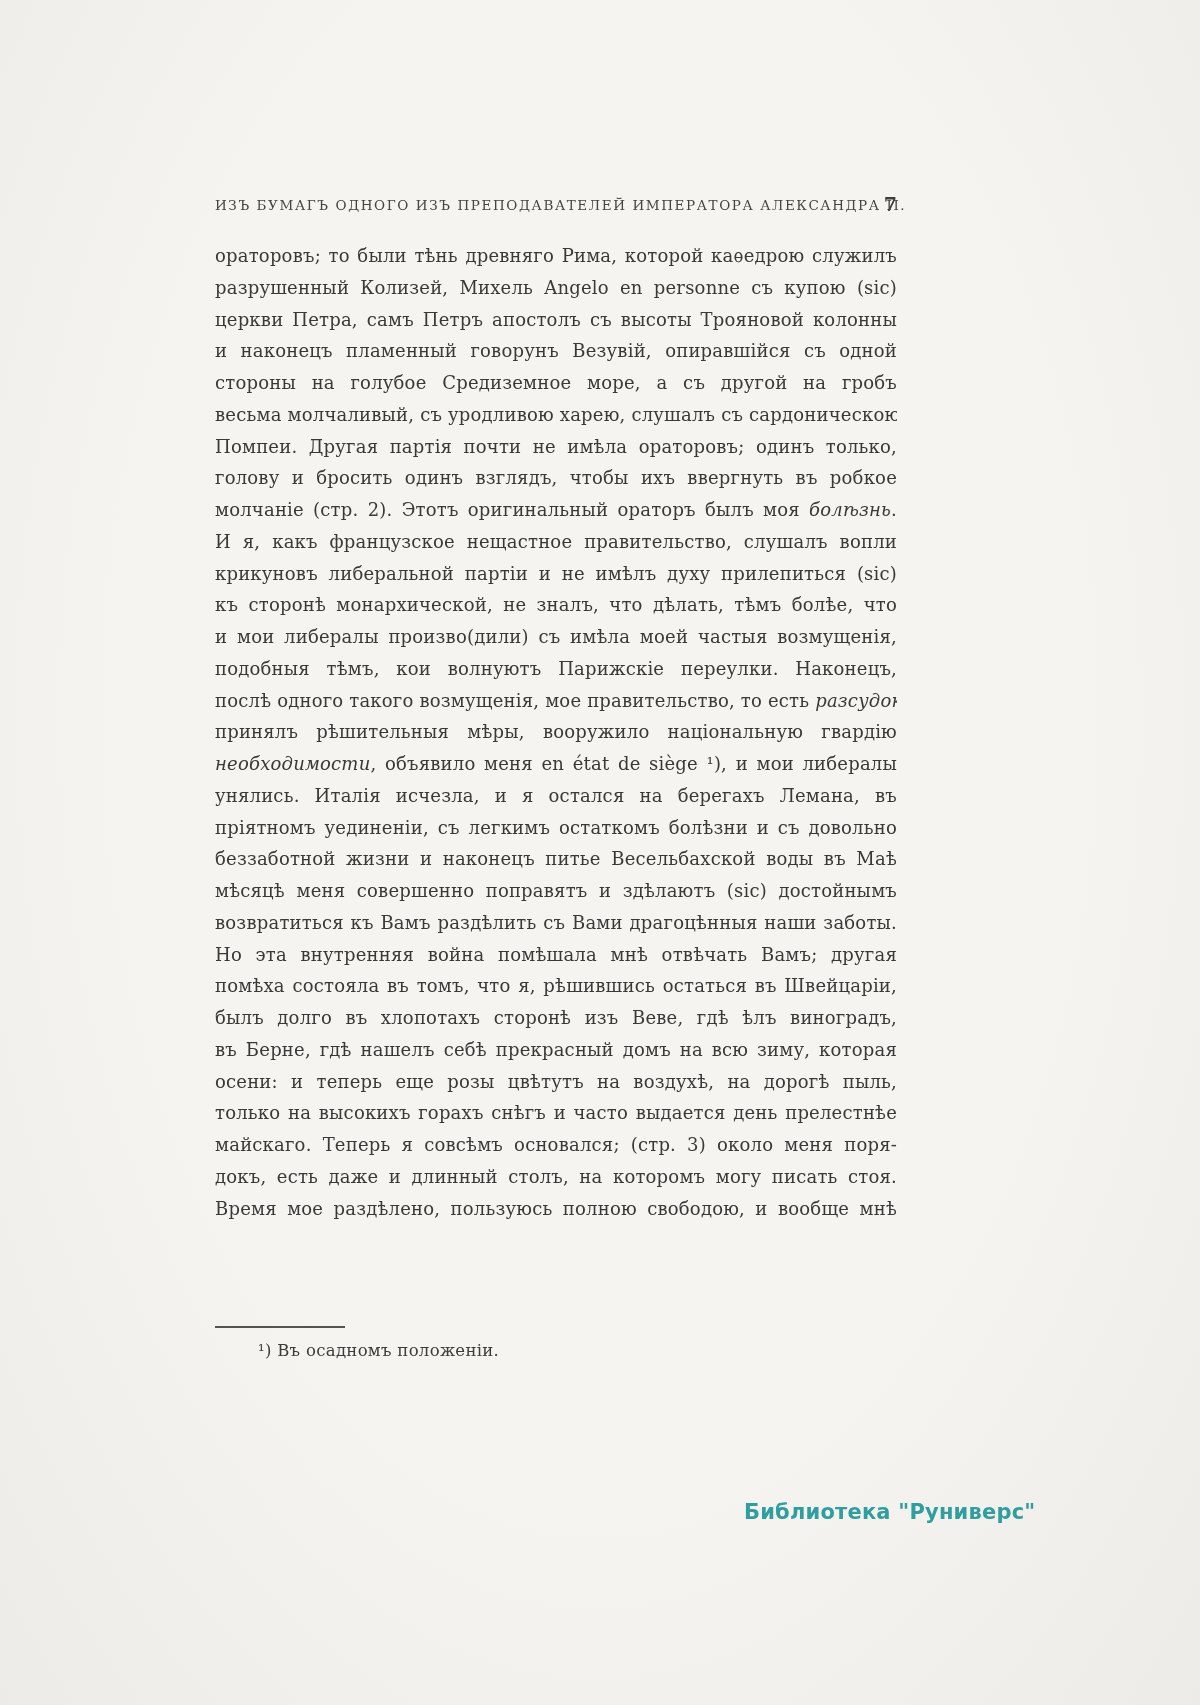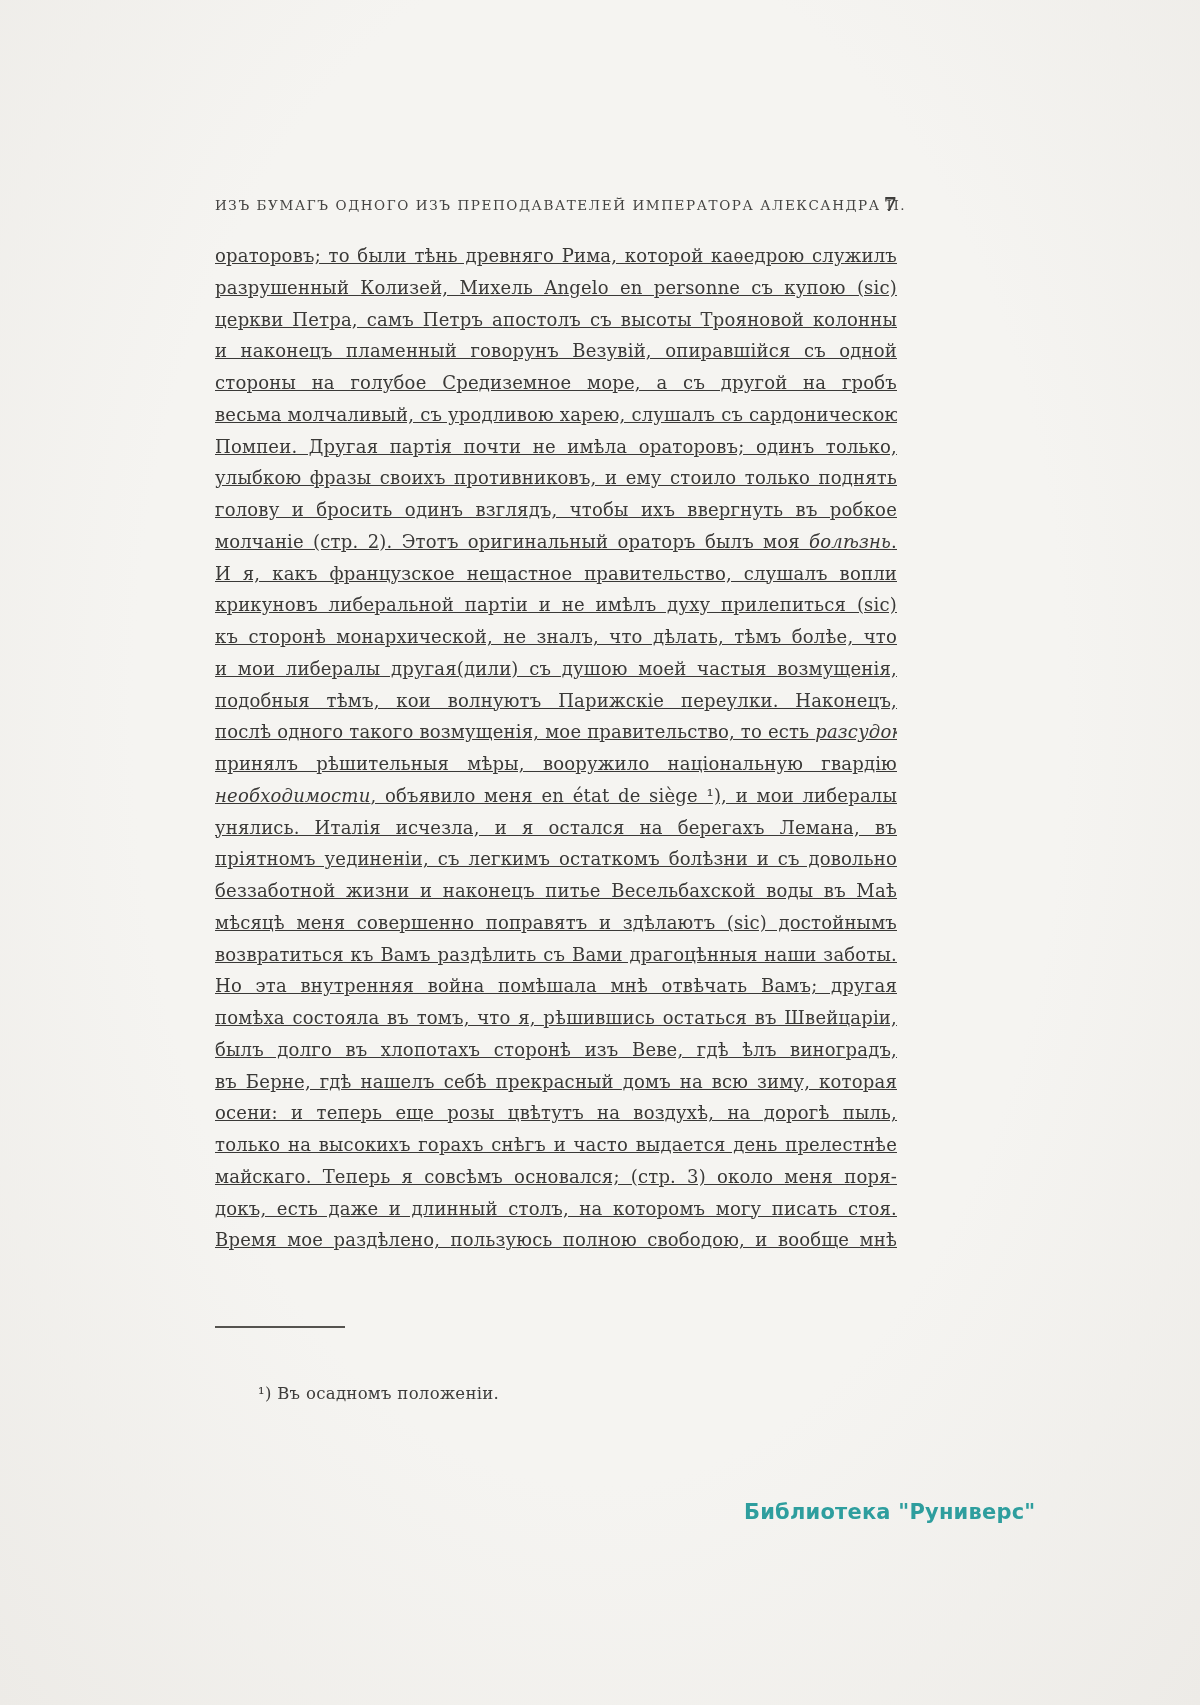--- a/index.html
+++ b/index.html
@@ -54,37 +54,36 @@
     font-size: 18px;
   }
   .text-line {
     height: 31.76px;
     line-height: 31.76px;
     overflow: hidden;
     text-align: justify;
     text-align-last: justify;
     white-space: nowrap;
     letter-spacing: 0.2px;
-    text-decoration: underline;
   }
   .text-line .i {
     font-style: italic;
   }
   
   .footnote-rule {
     position: absolute;
     left: 215px;
     top: 1326px;
     width: 130px;
     border-top: 2px solid #55534f;
   }
   .footnote {
     position: absolute;
     left: 258px;
-    top: 1384px;
+    top: 1341px;
     font-size: 16.5px;
     letter-spacing: 0.3px;
     color: #3d3c3a;
   }
   
   .watermark {
     position: absolute;
     left: 744px;
     top: 1500px;
     font-family: "DejaVu Sans", "Liberation Sans", sans-serif;
@@ -104,27 +103,26 @@
   </div>
 
   <div class="body-text">
       <div class="text-line"><span>ораторовъ; то были тѣнь древняго Рима, которой каѳедрою служилъ</span></div>
       <div class="text-line"><span>разрушенный Колизей, Михель Angelo en personne съ купою (sic)</span></div>
       <div class="text-line"><span>церкви Петра, самъ Петръ апостолъ съ высоты Трояновой колонны</span></div>
       <div class="text-line"><span>и наконецъ пламенный говорунъ Везувій, опиравшійся съ одной</span></div>
       <div class="text-line"><span>стороны на голубое Средиземное море, а съ другой на гробъ</span></div>
       <div class="text-line"><span>весьма молчаливый, съ уродливою харею, слушалъ съ сардоническою</span></div>
       <div class="text-line"><span>Помпеи. Другая партія почти не имѣла ораторовъ; одинъ только,</span></div>
-      <div class="text-line"><span>улыбкою фразы своихъ противниковъ, и ему стоило только поднять</span></div>
       <div class="text-line"><span>голову и бросить одинъ взглядъ, чтобы ихъ ввергнуть въ робкое</span></div>
       <div class="text-line"><span>молчаніе (стр. 2). Этотъ оригинальный ораторъ былъ моя </span><span class="i">болѣзнь</span><span>.</span></div>
       <div class="text-line"><span>И я, какъ французское нещастное правительство, слушалъ вопли</span></div>
       <div class="text-line"><span>крикуновъ либеральной партіи и не имѣлъ духу прилепиться (sic)</span></div>
       <div class="text-line"><span>къ сторонѣ монархической, не зналъ, что дѣлать, тѣмъ болѣе, что</span></div>
-      <div class="text-line"><span>и мои либералы другая(дили) съ душою моей частыя возмущенія,</span></div>
+      <div class="text-line"><span>и мои либералы произво(дили) съ имѣла моей частыя возмущенія,</span></div>
       <div class="text-line"><span>подобныя тѣмъ, кои волнуютъ Парижскіе переулки. Наконецъ,</span></div>
       <div class="text-line"><span>послѣ одного такого возмущенія, мое правительство, то есть </span><span class="i">разсудокъ</span></div>
       <div class="text-line"><span>принялъ рѣшительныя мѣры, вооружило національную гвардію</span></div>
       <div class="text-line"><span class="i">необходимости</span><span>, объявило меня en état de siège ¹), и мои либералы</span></div>
       <div class="text-line"><span>унялись. Италія исчезла, и я остался на берегахъ Лемана, въ</span></div>
       <div class="text-line"><span>пріятномъ уединеніи, съ легкимъ остаткомъ болѣзни и съ довольно</span></div>
       <div class="text-line"><span>беззаботной жизни и наконецъ питье Весельбахской воды въ Маѣ</span></div>
       <div class="text-line"><span>мѣсяцѣ меня совершенно поправятъ и здѣлаютъ (sic) достойнымъ</span></div>
       <div class="text-line"><span>возвратиться къ Вамъ раздѣлить съ Вами драгоцѣнныя наши заботы.</span></div>
       <div class="text-line"><span>Но эта внутренняя война помѣшала мнѣ отвѣчать Вамъ; другая</span></div>

